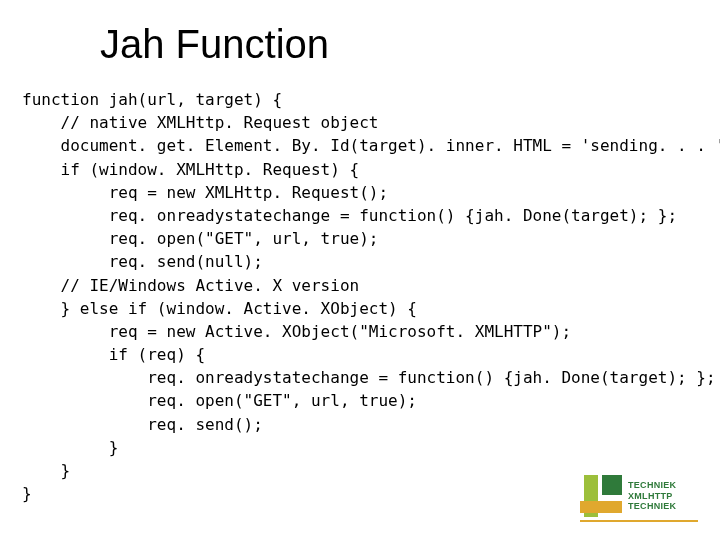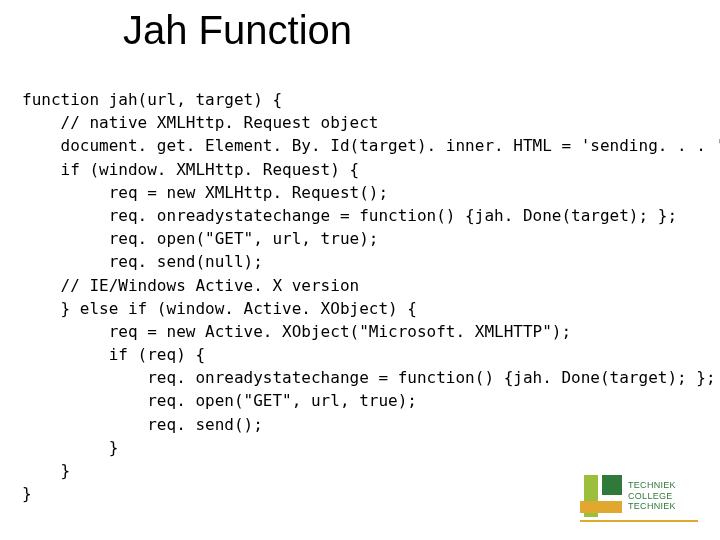--- a/index.html
+++ b/index.html
@@ -1,26 +1,26 @@
 <!DOCTYPE html>
 <html><head>
 <meta charset="utf-8">
 <style>
   * { margin: 0; padding: 0; box-sizing: border-box; }
   html, body { width: 720px; height: 540px; background: #fff; font-family: Arial, Helvetica, sans-serif; }
   .slide { position: relative; width: 720px; height: 540px; background: #fff; }
-  .title { position: absolute; left: 100px; top: 8px; font-size: 40px; color: #000; font-weight: 400; margin-left: 23px; }
+  .title { position: absolute; left: 100px; top: 22px; font-size: 40px; color: #000; font-weight: 400; }
   .code { position: absolute; left: 22px; top: 88px; font-size: 16px; color: #000; line-height: 1.45; white-space: pre; }
   .logo { position: absolute; right: 22px; bottom: 18px; }
   .logo-wrap { display: flex; align-items: center; gap: 6px; }
   .logo-mark { width: 42px; height: 42px; position: relative; }
   .logo-mark .bar-v { position: absolute; left: 4px; top: 0; width: 14px; height: 42px; background: #9cbf3b; }
   .logo-mark .bar-h { position: absolute; left: 0; bottom: 4px; width: 42px; height: 12px; background: #e0a82e; }
   .logo-mark .sq { position: absolute; right: 0; top: 0; width: 20px; height: 20px; background: #2f7a3a; }
-  .logo-text { font-size: 9px; font-weight: 400; color: #2f7a3a; line-height: 1.15; letter-spacing: 0.3px; }
+  .logo-text { font-size: 9px; font-weight: 700; color: #2f7a3a; line-height: 1.15; letter-spacing: 0.3px; }
   .logo-under { width: 118px; height: 2px; background: #e0a82e; margin-top: 3px; }
 </style>
 </head>
 <body>
 
 <div class="slide">
   <h1 class="title">Jah Function</h1>
   <pre class="code">function jah(url, target) {
     // native XMLHttp. Request object
     document. get. Element. By. Id(target). inner. HTML = 'sending. . . ';
@@ -42,19 +42,19 @@
 
   <div class="logo">
     <div class="logo-wrap">
       <div class="logo-mark">
         <div class="bar-v"></div>
         <div class="bar-h"></div>
         <div class="sq"></div>
       </div>
       <div class="logo-text">
         <div>TECHNIEK</div>
-        <div>COLLEGE</div>
+        <div>XMLHTTP</div>
         <div>TECHNIEK</div>
       </div>
     </div>
     <div class="logo-under"></div>
   </div>
 </div>
 
 </body></html>

